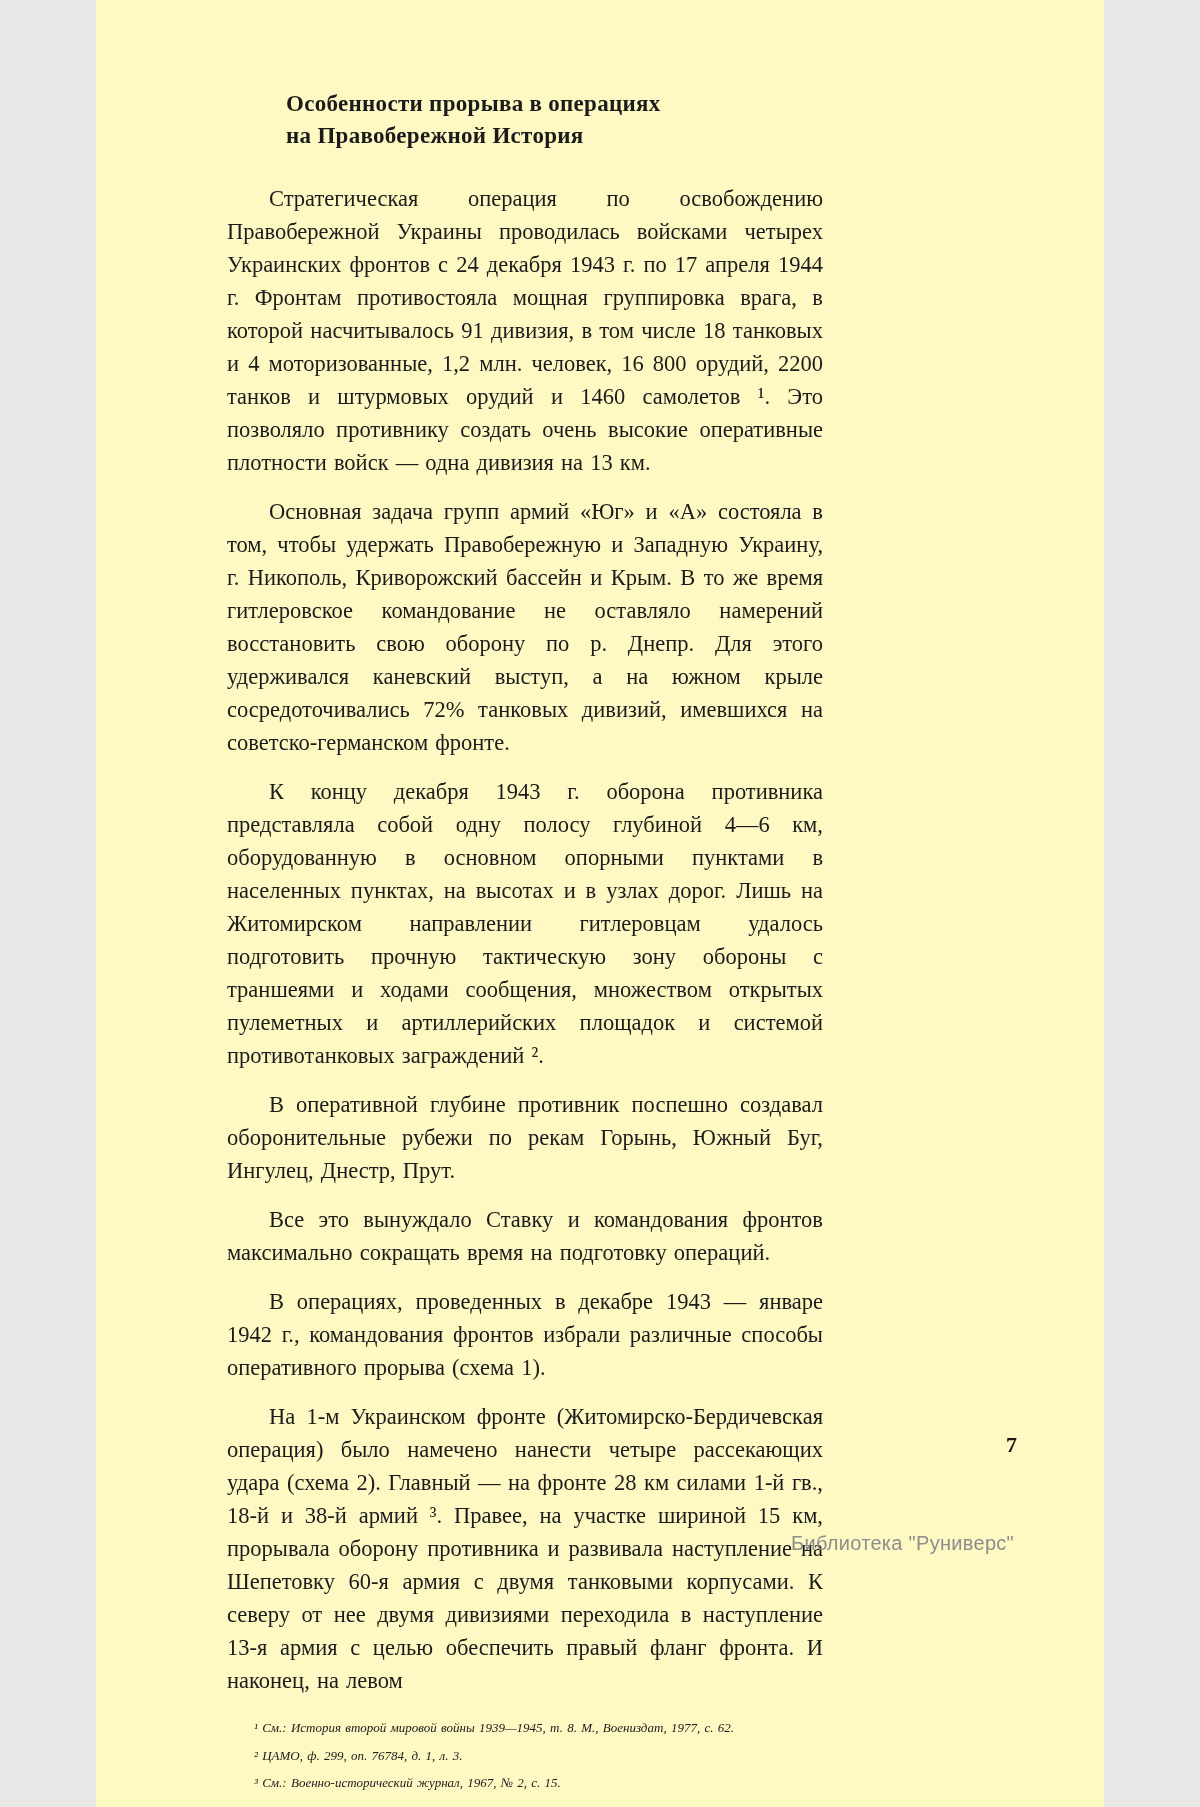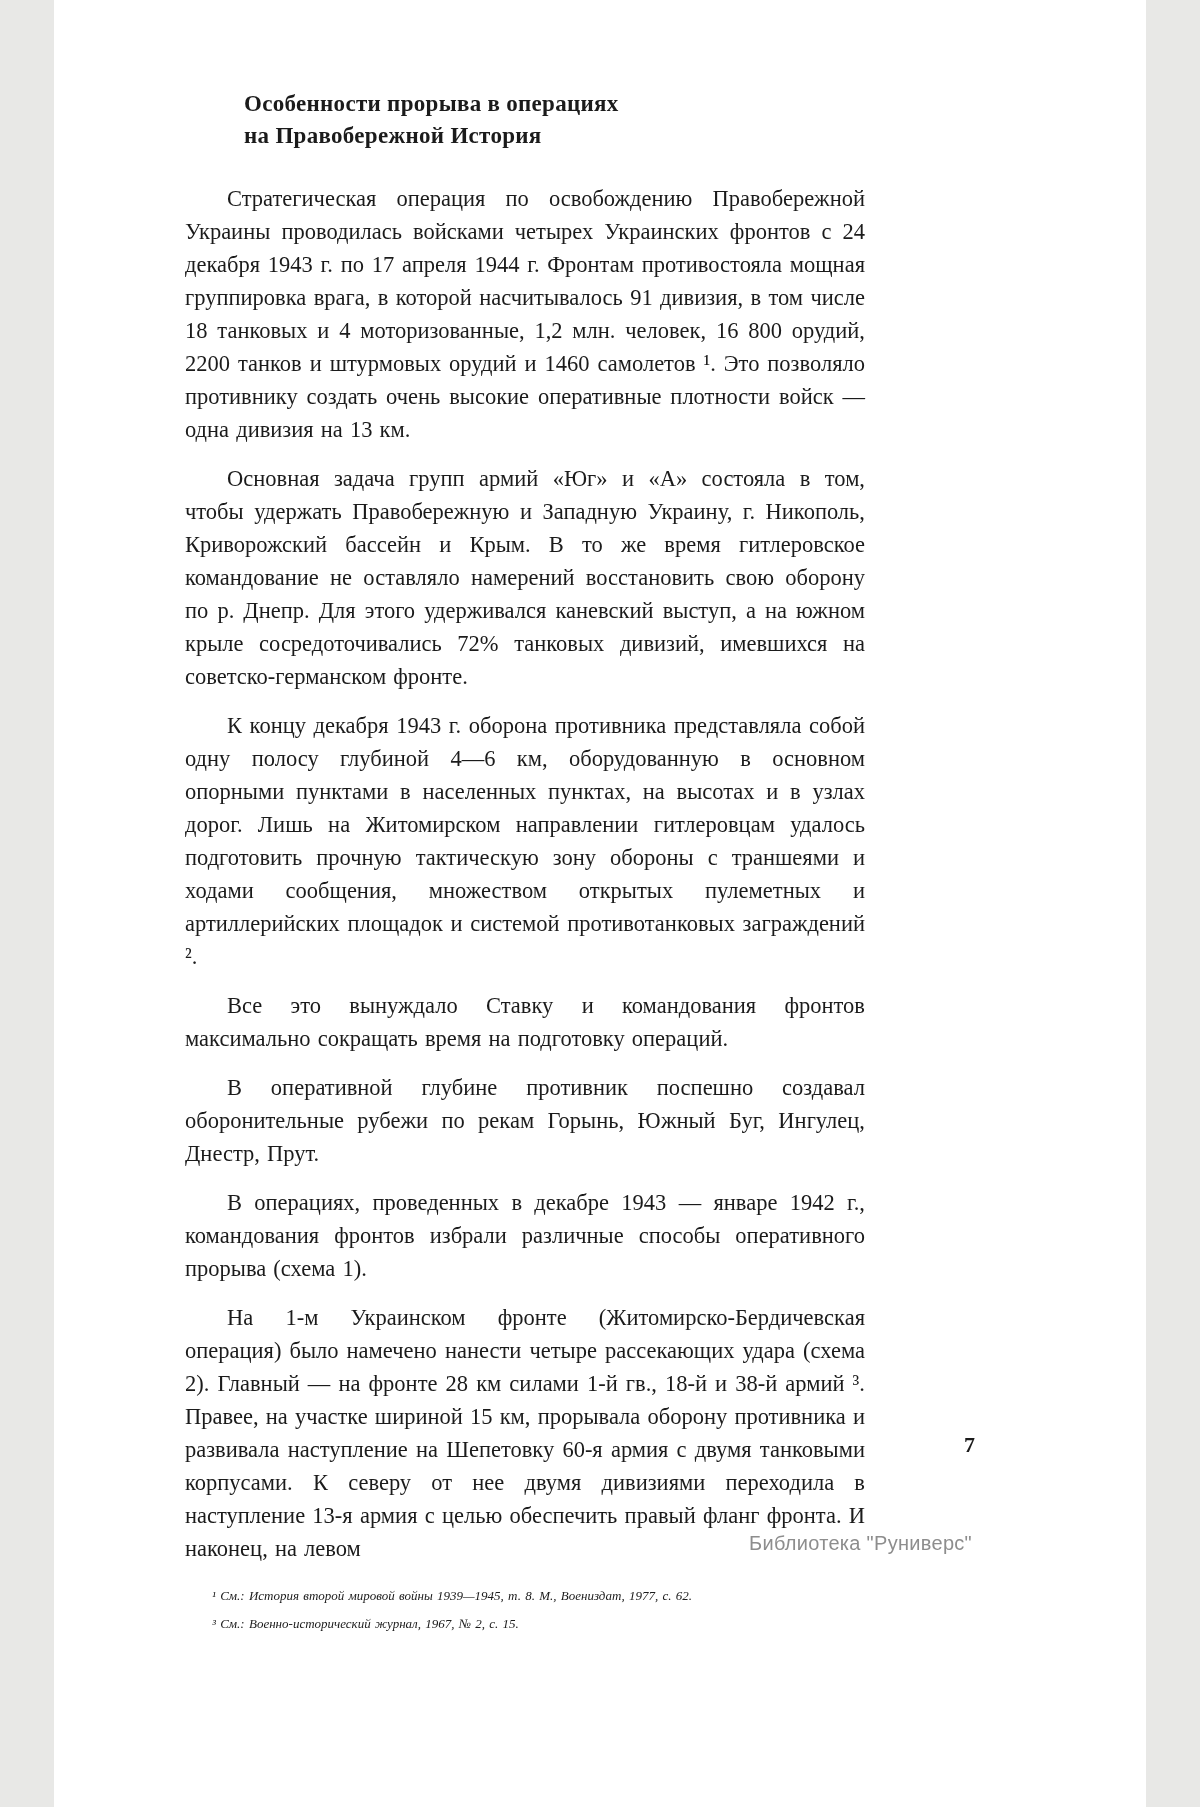--- a/index.html
+++ b/index.html
@@ -2,24 +2,24 @@
 <html lang="ru"><head>
 <meta charset="utf-8">
 <style>
   html, body {
     margin: 0;
     padding: 0;
     background: #e8e8e6;
   }
   .page {
     position: relative;
-    width: 1092px;
+    width: 1008px;
     height: 1807px;
     margin: 0 auto;
-    background: #ffffff;
+    background: #fef9c3;
     color: #1b1b1b;
     font-family: "Liberation Serif", "DejaVu Serif", serif;
     box-sizing: border-box;
     padding: 88px 265px 0 115px;
     overflow: hidden;
   }
   .heading {
     margin: 0 0 30px 75px;
     font-size: 23px;
     font-weight: bold;
@@ -70,28 +70,29 @@
 
   <h1 class="heading">
     <span>Особенности прорыва в операциях</span><br>
     <span>на Правобережной История</span>
   </h1>
 
   <div class="body-text">
     <p>Стратегическая операция по освобождению Правобережной Украины проводилась войсками четырех Украинских фронтов с 24 декабря 1943 г. по 17 апреля 1944 г. Фронтам противостояла мощная группировка врага, в которой насчитывалось 91 дивизия, в том числе 18 танковых и 4 моторизованные, 1,2 млн. человек, 16 800 орудий, 2200 танков и штурмовых орудий и 1460 самолетов ¹.  Это позволяло противнику  создать очень высокие оперативные плотности войск — одна  дивизия на 13 км.</p>
     <p>Основная задача групп армий «Юг» и «А» состояла в том, чтобы удержать Правобережную и Западную Украину, г. Никополь, Криворожский бассейн и Крым. В то же время гитлеровское командование не оставляло намерений  восстановить свою оборону по р. Днепр. Для этого удерживался каневский выступ, а на южном крыле сосредоточивались 72% танковых дивизий, имевшихся на советско-германском фронте.</p>
     <p>К концу декабря 1943 г. оборона противника представляла собой одну полосу глубиной 4—6 км, оборудованную в основном опорными пунктами в населенных пунктах, на высотах и в узлах дорог. Лишь на Житомирском направлении гитлеровцам удалось подготовить прочную  тактическую  зону обороны с траншеями и ходами сообщения, множеством открытых пулеметных и артиллерийских площадок и системой противотанковых заграждений ².</p>
+    <p>В оперативной глубине противник поспешно создавал оборонительные рубежи по рекам Горынь, Южный Буг, Ингулец, Днестр, Прут.</p>
     <p>Все это вынуждало Ставку и командования фронтов максимально сокращать время на подготовку операций.</p>
-    <p>В оперативной глубине противник поспешно создавал оборонительные рубежи по рекам Горынь, Южный Буг, Ингулец, Днестр, Прут.</p>
     <p>В операциях,  проведенных  в  декабре  1943 — январе 1942 г., командования фронтов избрали различные  способы оперативного прорыва (схема 1).</p>
     <p>На 1-м Украинском фронте (Житомирско-Бердичевская операция) было намечено нанести четыре рассекающих удара (схема 2). Главный — на фронте 28 км силами 1-й гв., 18-й и 38-й армий ³. Правее, на участке  шириной 15 км,  прорывала оборону противника и развивала наступление  на Шепетовку 60-я армия с двумя танковыми корпусами.  К северу  от нее двумя  дивизиями  переходила в наступление  13-я армия  с целью обеспечить правый фланг фронта.  И наконец, на левом</p>
   </div>
 
   <div class="footnotes">
     <p>¹ См.: История второй мировой войны 1939—1945, т. 8. М., Воениздат, 1977, с. 62.</p>
+    <p>² ЦАМО, ф. 299, оп. 76784, д. 1, л. 3.</p>
     <p>³ См.: Военно-исторический журнал, 1967, № 2, с. 15.</p>
   </div>
 
   <div class="page-number">7</div>
 
   <div class="watermark">Библиотека "Руниверс"</div>
 
 </div>
 
 </body></html>

